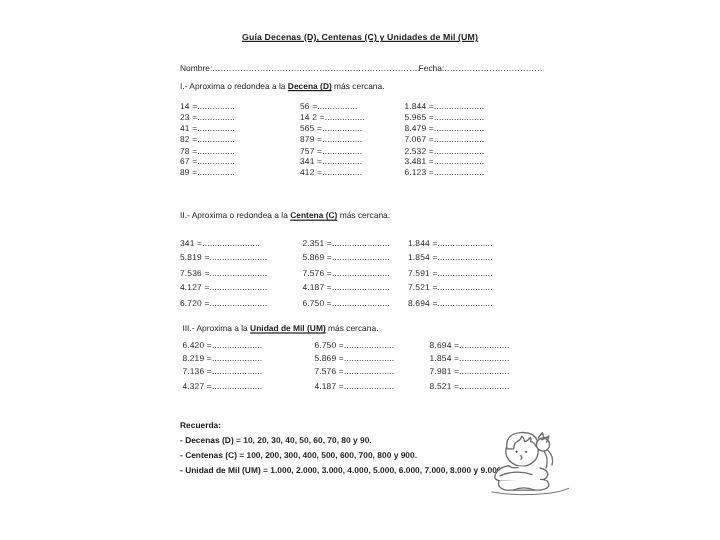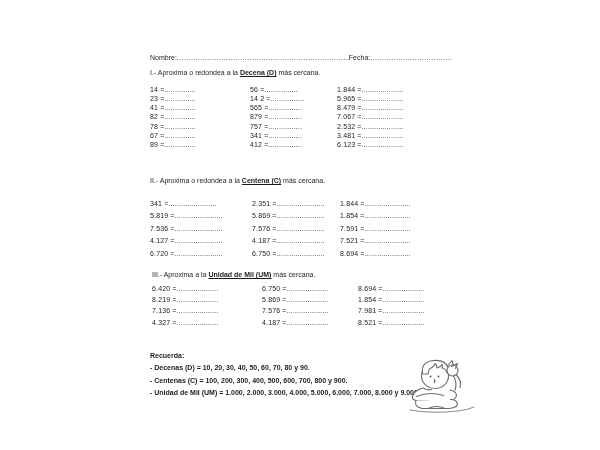--- a/index.html
+++ b/index.html
@@ -31,20 +31,21 @@
   .remember{left:150px;top:350px;font-size:7px;}
   .remember .rhead{font-weight:bold;line-height:12px;}
   .remember .rline{font-weight:bold;line-height:12.7px;white-space:nowrap;}
   .girl{left:404px;top:355px;}
 </style>
 </head>
 <body>
 
 <div class="sheet">
 
+  <div class="abs title">Guía Decenas (D), Centenas (C) y Unidades de Mil (UM)</div>
 
   <div class="abs nameline">
     <span class="lbl">Nombre:</span>
     <span class="dotclip dots-name">....................................................................................................</span>
     <span class="lbl">Fecha:</span>
     <span class="dotclip dots-date">..................................................</span>
   </div>
 
   <div class="abs sec-head" style="left:150px;top:69px;">
     <span>I.- Aproxima o redondea a la </span><span class="kw">Decena (D)</span><span> más cercana.</span>

